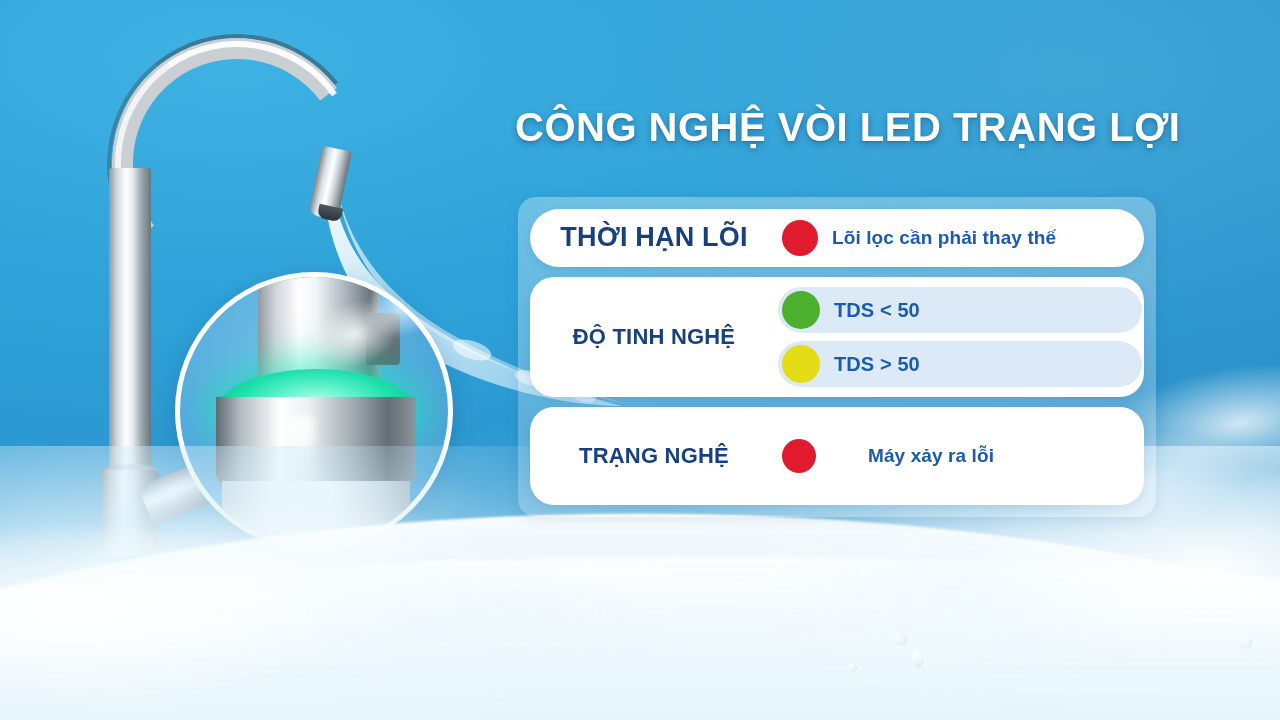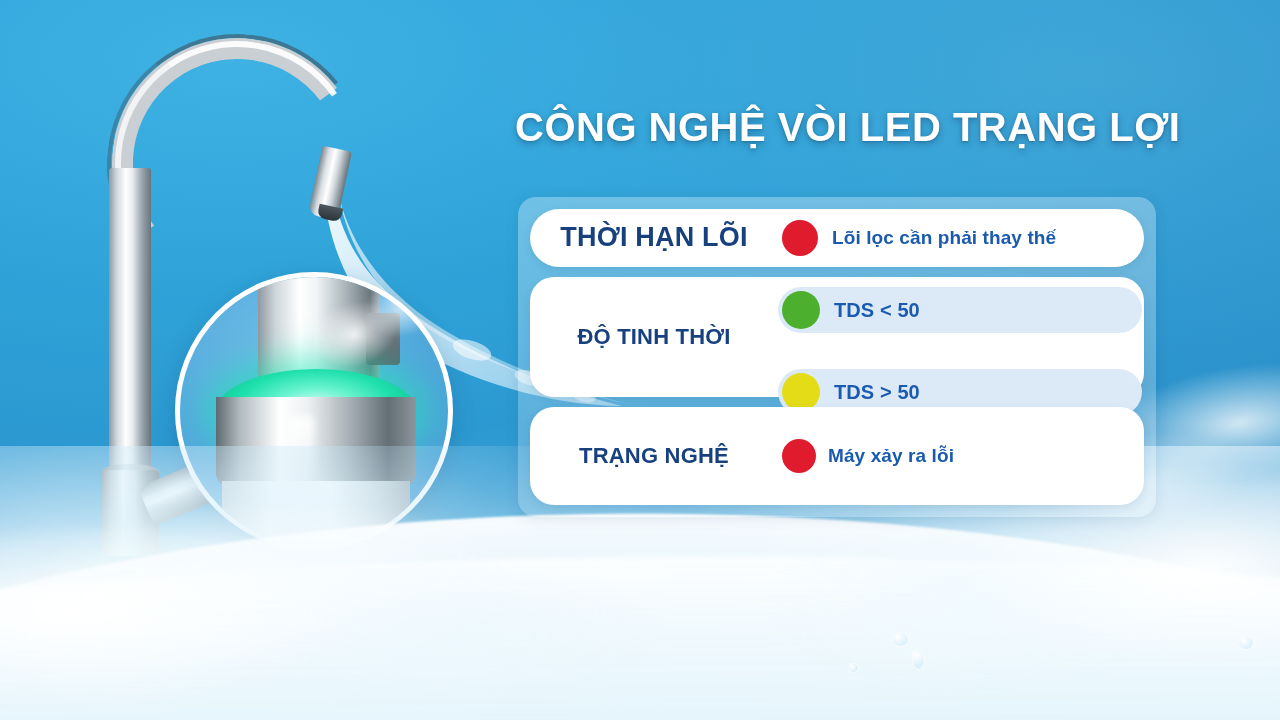--- a/index.html
+++ b/index.html
@@ -436,21 +436,21 @@
     padding-right: 2px;
   }
 
   .row {
     display: flex;
     align-items: center;
     height: 46px;
     border-radius: 23px;
     padding-left: 2px;
   }
-  .row--pill { background: #dceaf8; margin-top: 28px; }
+  .row--pill { background: #dceaf8; }
   .row--plain { background: transparent; height: 40px; }
 
   .dot {
     flex: 0 0 auto;
     width: 38px;
     height: 38px;
     border-radius: 50%;
     margin-left: 2px;
     margin-right: 14px;
   }
@@ -458,21 +458,21 @@
   .card--3 .dot { width: 34px; height: 34px; margin-right: 12px; }
 
   .row-text {
     color: #1a5bb0;
     font-size: 19px;
     font-weight: 700;
     letter-spacing: .1px;
     white-space: nowrap;
   }
   .card--2 .row-text { font-size: 20px; }
-  .card--3 .row-text { font-size: 19px; }
+  .card--3 .row-text { font-size: 19px; margin-left: 40px; }
 </style>
 </head>
 <body>
 
 <div class="stage">
 
   <div class="bg-sky"></div>
   <div class="bg-sky-2"></div>
 
   <div class="jet">
@@ -542,21 +542,21 @@
       <div class="card-label">THỜI HẠN LÕI</div>
       <div class="rows">
         <div class="row row--plain">
           <span class="dot" style="background:#e01b2e;"></span>
           <span class="row-text">Lõi lọc cần phải thay thế</span>
         </div>
       </div>
     </div>
 
     <div class="card card--2">
-      <div class="card-label">ĐỘ TINH THỜI</div>
+      <div class="card-label">ĐỘ TINH NGHỆ</div>
       <div class="rows">
         <div class="row row--pill">
           <span class="dot" style="background:#4caf2e;"></span>
           <span class="row-text">TDS &lt; 50</span>
         </div>
         <div class="row row--pill">
           <span class="dot" style="background:#e3dc16;"></span>
           <span class="row-text">TDS &gt; 50</span>
         </div>
       </div>

